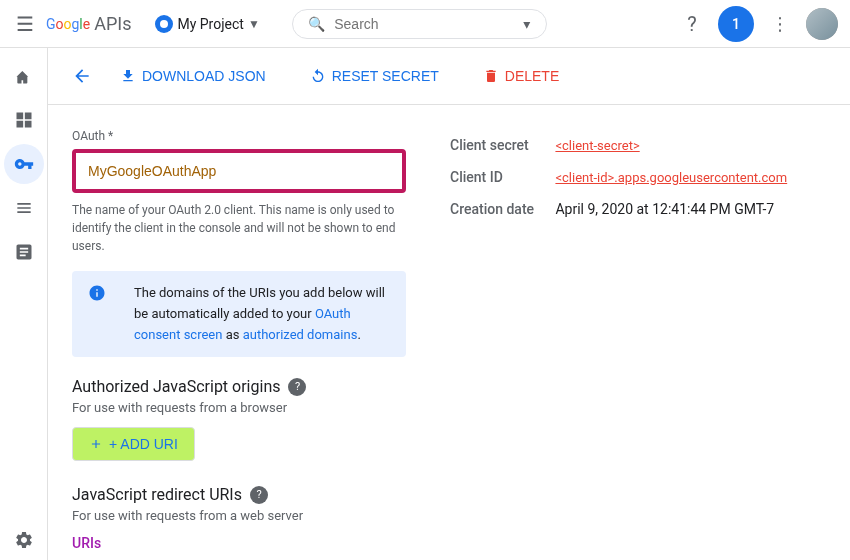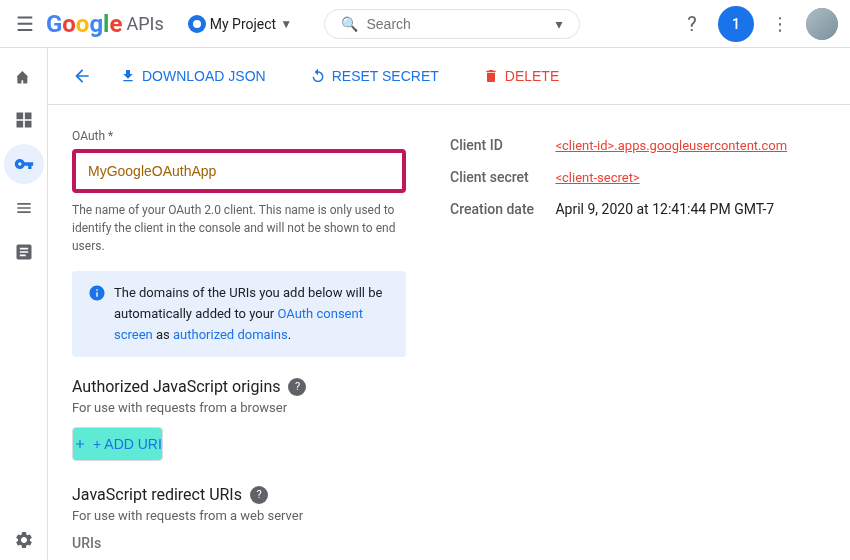--- a/index.html
+++ b/index.html
@@ -90,55 +90,55 @@
 
     .field-label { font-size: 12px; color: #5f6368; margin-bottom: 6px; }
     .text-input {
       width: 100%; padding: 10px 12px; border: 4px solid #be185d;
       border-radius: 4px; font-size: 14px; outline: none; color: #a16207;
     }
     .field-help { font-size: 12px; color: #5f6368; margin-top: 8px; line-height: 1.5; }
 
     .info-box {
       background: #e8f0fe; border-radius: 4px; padding: 12px 16px;
-      display: flex; gap: 8px; margin-top: 16px; font-size: 13px; color: #202124;
+      display: flex; gap: 28px; margin-top: 16px; font-size: 13px; color: #202124;
     }
     .info-icon { color: #1a73e8; font-size: 18px; flex-shrink: 0; margin-top: 1px; }
     .info-text { line-height: 1.6; }
     .info-text a { color: #1a73e8; text-decoration: none; }
 
     .section-title { font-size: 16px; font-weight: 400; color: #202124; margin: 20px 0 4px; display: flex; align-items: center; gap: 8px; }
     .help-circle {
       width: 18px; height: 18px; border-radius: 50%; background: #5f6368;
       color: #fff; font-size: 11px; display: flex; align-items: center; justify-content: center; cursor: pointer;
     }
     .section-sub { font-size: 13px; color: #5f6368; margin-bottom: 12px; }
 
     .add-uri-btn {
-      display: flex; align-items: center; gap: 6px; padding: 8px 0;
-      border: 1px solid #dadce0; border-radius: 4px; background: #5eead4;
+      display: flex; align-items: center; gap: 6px; padding: 8px 16px;
+      border: 1px solid #dadce0; border-radius: 4px; background: #bef264;
       cursor: pointer; font-size: 14px; font-weight: 500; color: #1a73e8;
     }
 
     
     .credential-table { width: 100%; border-collapse: collapse; }
     .credential-table td { padding: 8px 4px; font-size: 14px; vertical-align: top; }
     .cred-label { color: #5f6368; white-space: nowrap; padding-right: 16px; font-weight: 500; }
     .cred-value { color: #202124; }
 
-    .uris-label { font-size: 14px; font-weight: 500; margin-bottom: 6px; color: #737373; }
+    .uris-label { font-size: 14px; font-weight: 500; margin-bottom: 6px; color: #a21caf; }
   </style>
 </head>
 <body>
 
 <div class="top-nav">
   <div class="nav-menu-icon">☰</div>
 
   <div class="google-apis-logo">
-    <span style="font-size:24px; font-weight:700;">
+    <span style="font-size:14px; font-weight:400;">
       <span class="g-blue">G</span><span class="g-red">o</span><span class="g-yellow">o</span><span class="g-blue">g</span><span class="g-green">l</span><span class="g-red">e</span>
     </span>
     <span class="apis-text"> APIs</span>
   </div>
 
   <div class="project-selector">
     <div class="project-dot">
       <div class="project-dot-inner"></div>
     </div>
     <span class="project-name">My Project</span>
@@ -276,29 +276,29 @@
 
         <div class="uris-label">URIs</div>
         
 
       </div>
 
       <div class="form-right">
         <table class="credential-table">
           <tbody>
               <tr>
+            <td class="cred-label">Client secret</td>
+            <td class="cred-value">
+              <span style="color:#ea4335; text-decoration:underline; font-size:13px;">&lt;client-secret&gt;</span>
+            </td>
+          </tr>
+          <tr>
             <td class="cred-label">Client ID</td>
             <td class="cred-value">
               <span style="color:#ea4335; text-decoration:underline; font-size:13px;">&lt;client-id&gt;.apps.googleusercontent.com</span>
-            </td>
-          </tr>
-          <tr>
-            <td class="cred-label">Client secret</td>
-            <td class="cred-value">
-              <span style="color:#ea4335; text-decoration:underline; font-size:13px;">&lt;client-secret&gt;</span>
             </td>
           </tr>
           <tr>
             <td class="cred-label">Creation date</td>
             <td class="cred-value">April 9, 2020 at 12:41:44 PM GMT-7</td>
           </tr>
         </tbody>
           </table>
       </div>
 

